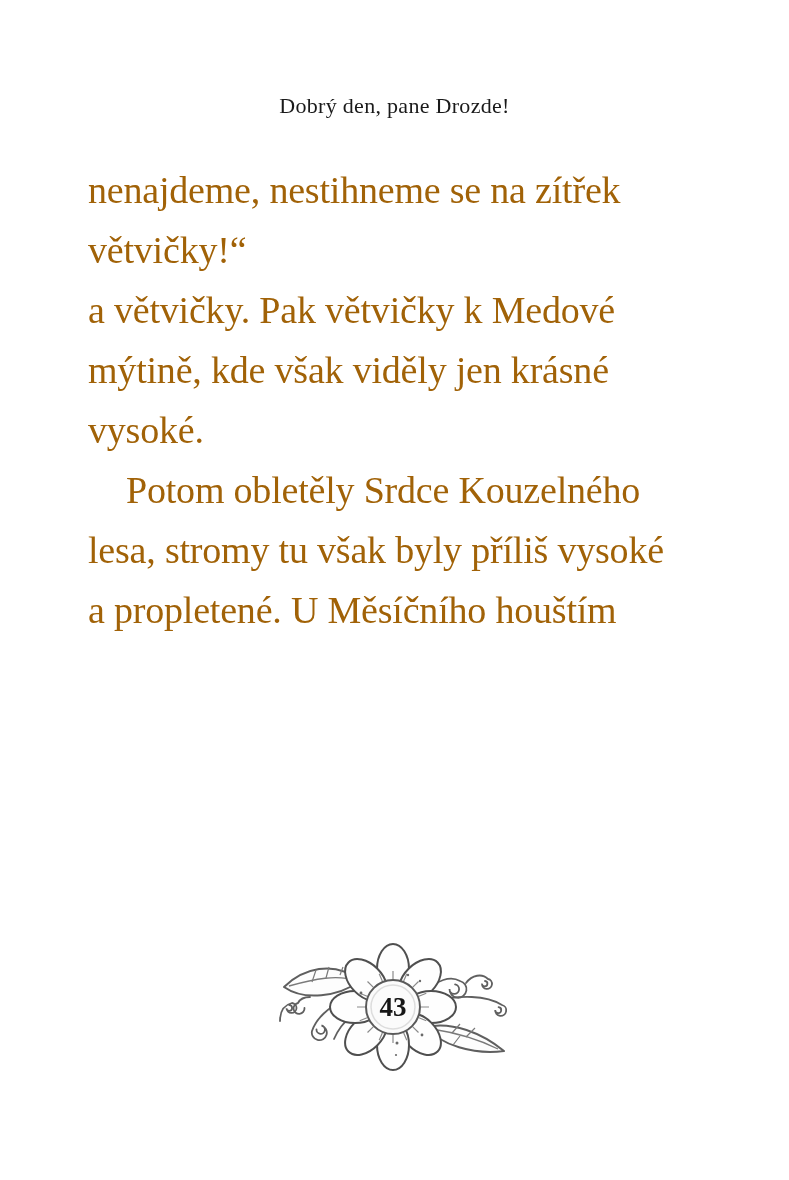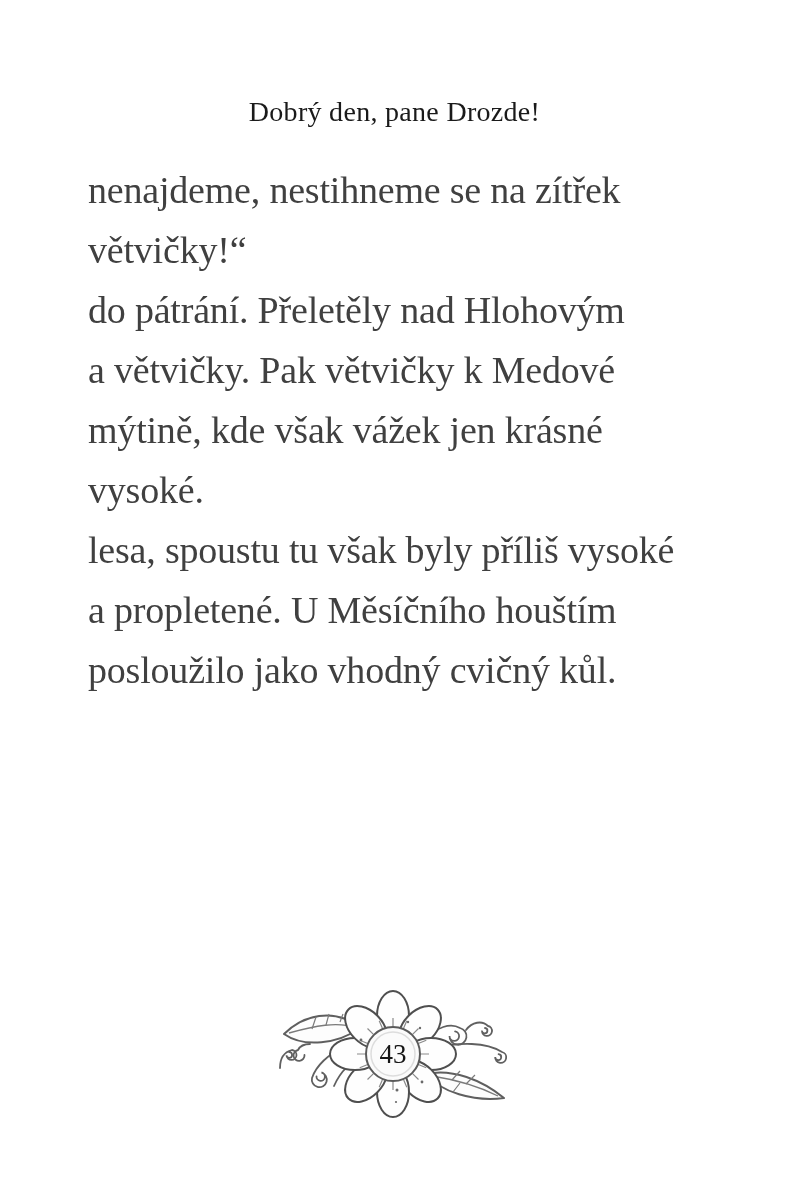--- a/index.html
+++ b/index.html
@@ -10,69 +10,68 @@
   }
   .page {
     position: relative;
     width: 789px; height: 1180px;
     background: #ffffff;
     color: #1a1a1a;
     overflow: hidden;
   }
   .running-header {
     position: absolute;
-    top: 99px; left: 0;
+    top: 93px; left: 0;
     width: 100%;
     text-align: center;
-    font-size: 28px;
+    font-size: 22px;
     line-height: 26px;
     letter-spacing: 0.3px;
     color: #1a1a1a;
   }
   .body-text {
     position: absolute;
     left: 88px; top: 160px;
     width: 660px;
     font-size: 38px;
     line-height: 60px;
     letter-spacing: -0.2px;
-    color: #404040;
+    color: #a16207;
     white-space: nowrap;
   }
   .line { height: 60px; }
   .line.indent { padding-left: 38px; }
   .ornament {
     position: absolute;
-    left: 276px; top: 988px;
-    width: 244px; height: 136px;
+    left: 276px; top: 941px;
+    width: 244px; height: 136px; font-weight: bold;
   }
   .ornament svg { display: block; width: 244px; height: 136px; }
   .page-number-text {
     font-family: "Liberation Serif", serif;
     font-size: 27px;
     fill: #161616;
   }
 </style>
 </head>
 <body>
 
 <div class="page">
 
   <div class="running-header">Dobrý den, pane Drozde!</div>
 
   <div class="body-text">
     <div class="line">nenajdeme, nestihneme se na zítřek</div>
     <div class="line">větvičky!“</div>
-    <div class="line">do pátrání. Přeletěly nad Hlohovým</div>
     <div class="line">a větvičky. Pak větvičky k Medové</div>
-    <div class="line">mýtině, kde však vážek jen krásné</div>
+    <div class="line">mýtině, kde však viděly jen krásné</div>
     <div class="line">vysoké.</div>
-    <div class="line">lesa, spoustu tu však byly příliš vysoké</div>
+    <div class="line indent">Potom obletěly Srdce Kouzelného</div>
+    <div class="line">lesa, stromy tu však byly příliš vysoké</div>
     <div class="line">a propletené. U Měsíčního houštím</div>
-    <div class="line">posloužilo jako vhodný cvičný kůl.</div>
   </div>
 
   <div class="ornament">
     <svg viewBox="0 0 244 136" xmlns="http://www.w3.org/2000/svg">
 
       <g>
         <path d="M8,46 C26,28 58,18 84,40 C62,56 28,60 8,46 Z" fill="#fdfdfd" stroke="#5f5f5f" stroke-width="2" stroke-linejoin="round"></path>
         <path d="M13,45 C38,38 62,33 80,40" fill="none" stroke="#7a7a7a" stroke-width="1.3"></path>
         <path d="M36,41 L40,29 M50,37 L53,26 M64,34 L67,26" fill="none" stroke="#7a7a7a" stroke-width="1.2"></path>
       </g>

